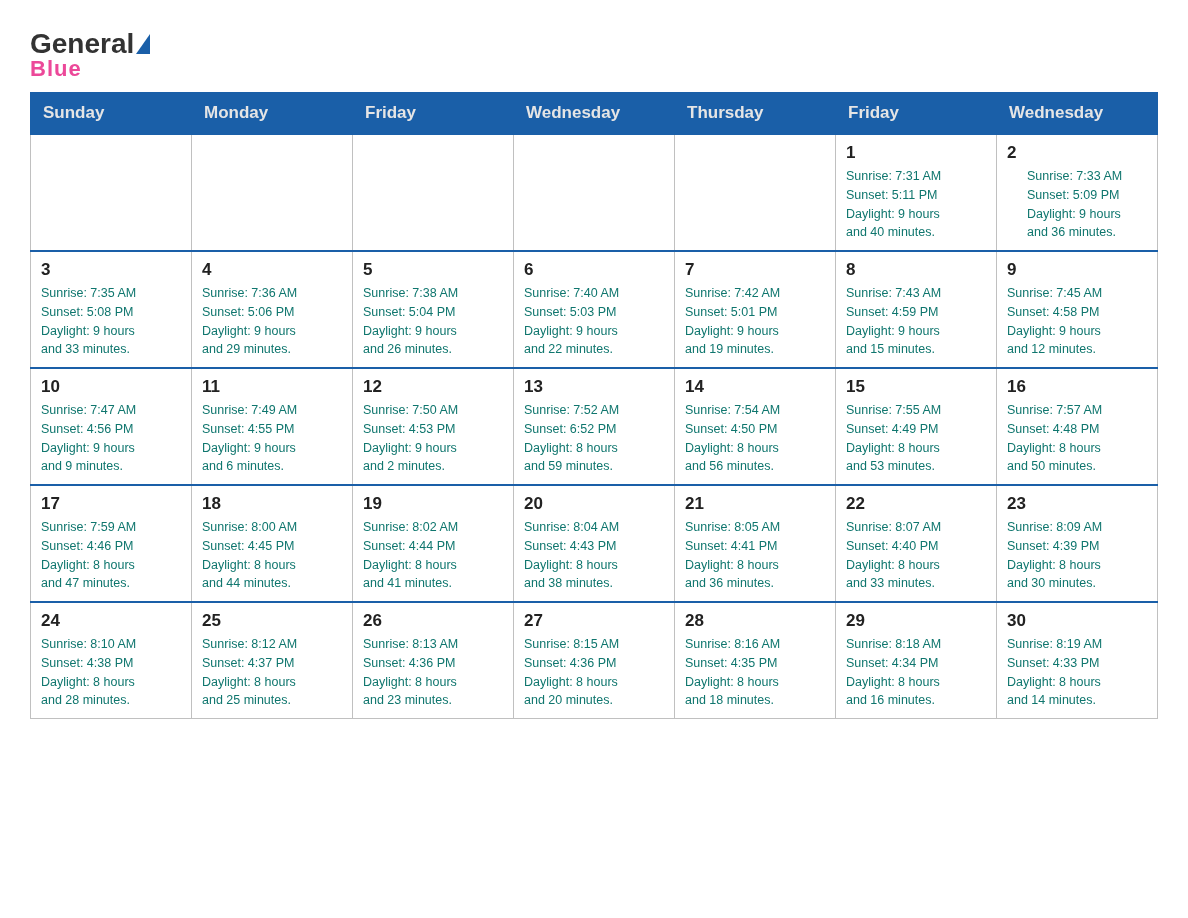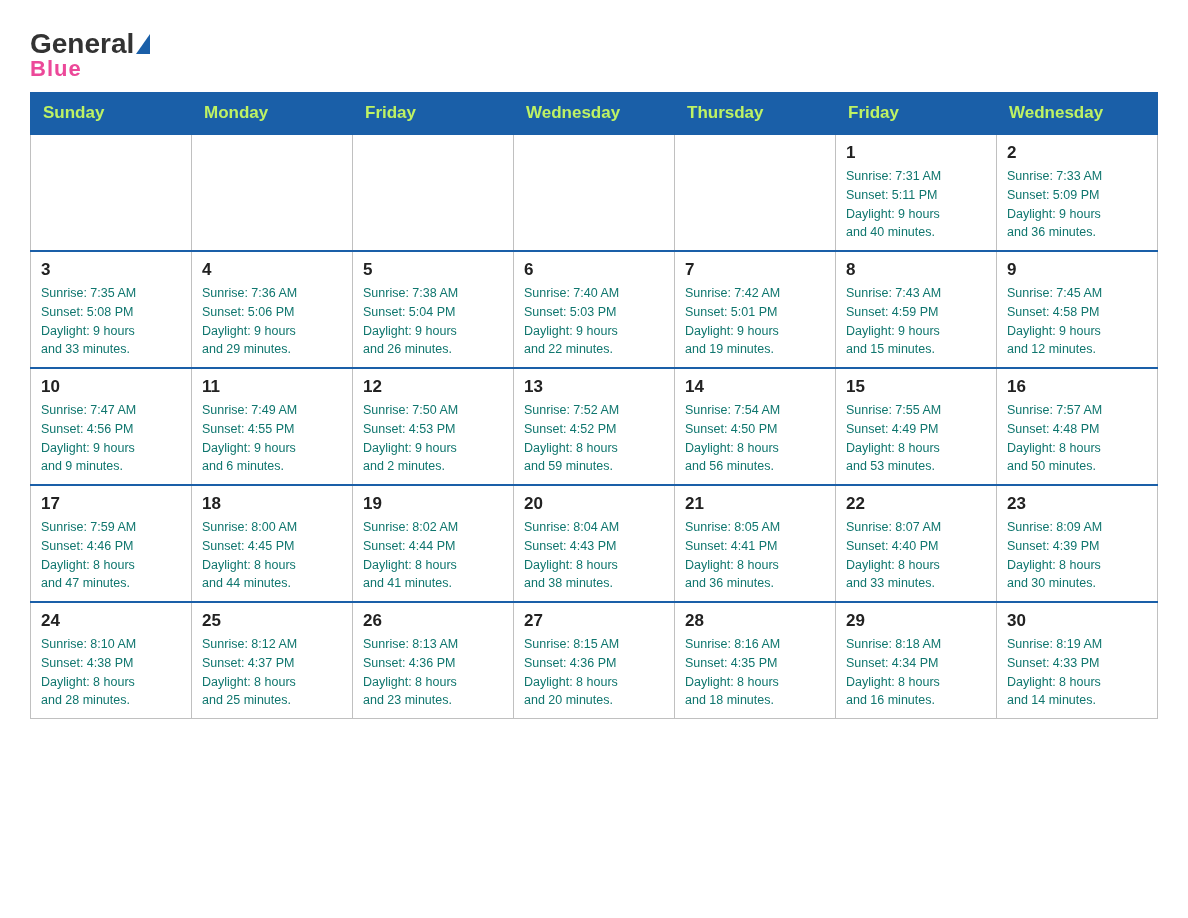--- a/index.html
+++ b/index.html
@@ -60,21 +60,21 @@
       color: #444;
       margin-top: 4px;
     }
     .calendar-table {
       width: 100%;
       border-collapse: collapse;
       margin-top: 10px;
     }
     .calendar-table th {
       background-color: #1a5fa8;
-      color: #bef264;
+      color: #e5e5e5;
       font-size: 17px;
       font-weight: bold;
       padding: 10px 12px;
       text-align: left;
       border: 1px solid #1a5fa8;
     }
     .calendar-table td {
       vertical-align: top;
       border: 1px solid #c0c0c0;
       padding: 8px 10px;
@@ -137,21 +137,21 @@
         <td class="empty-cell"></td>
         <td>
           <span class="day-number">1</span>
           <div class="day-info" style="white-space: pre-line;">Sunrise: 7:31 AM
 Sunset: 5:11 PM
 Daylight: 9 hours
 and 40 minutes.</div>
         </td>
         <td>
           <span class="day-number">2</span>
-          <div class="day-info" style="white-space: pre-line;">Sunrise: 7:33 AM
+          <div class="day-info" style="white-space: pre-line; margin-left: 20px;">Sunrise: 7:33 AM
 Sunset: 5:09 PM
 Daylight: 9 hours
 and 36 minutes.</div>
         </td>
       </tr>
       <tr class="week-row">
         <td>
           <span class="day-number">3</span>
           <div class="day-info" style="white-space: pre-line;">Sunrise: 7:35 AM
 Sunset: 5:08 PM
@@ -219,21 +219,21 @@
         <td>
           <span class="day-number">12</span>
           <div class="day-info" style="white-space: pre-line;">Sunrise: 7:50 AM
 Sunset: 4:53 PM
 Daylight: 9 hours
 and 2 minutes.</div>
         </td>
         <td>
           <span class="day-number">13</span>
           <div class="day-info" style="white-space: pre-line;">Sunrise: 7:52 AM
-Sunset: 4:52 PM
+Sunset: 6:52 PM
 Daylight: 8 hours
 and 59 minutes.</div>
         </td>
         <td>
           <span class="day-number">14</span>
           <div class="day-info" style="white-space: pre-line;">Sunrise: 7:54 AM
 Sunset: 4:50 PM
 Daylight: 8 hours
 and 56 minutes.</div>
         </td>

